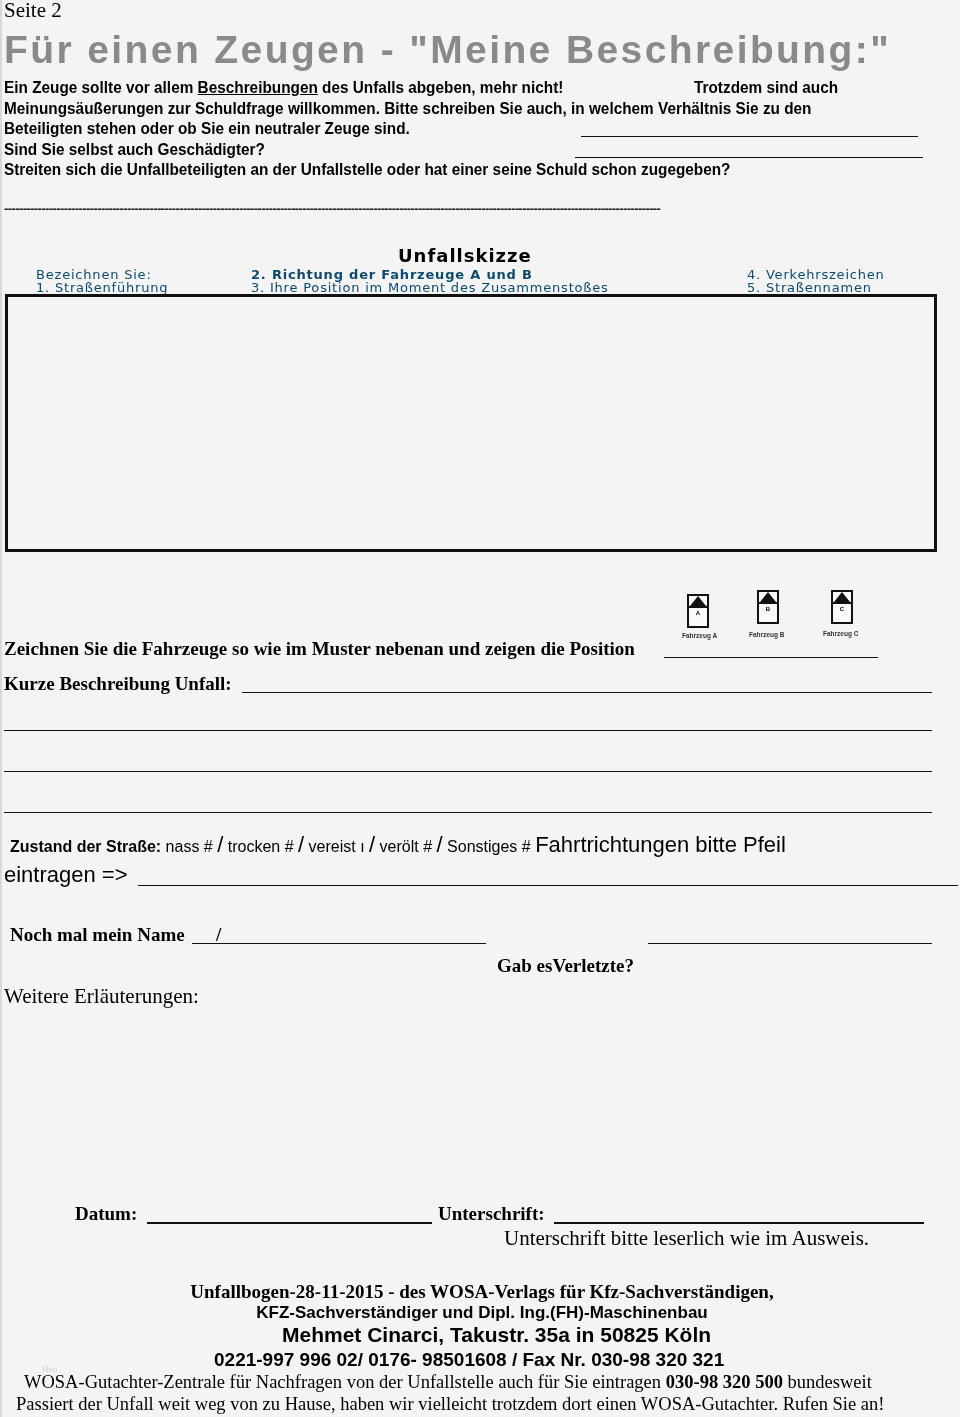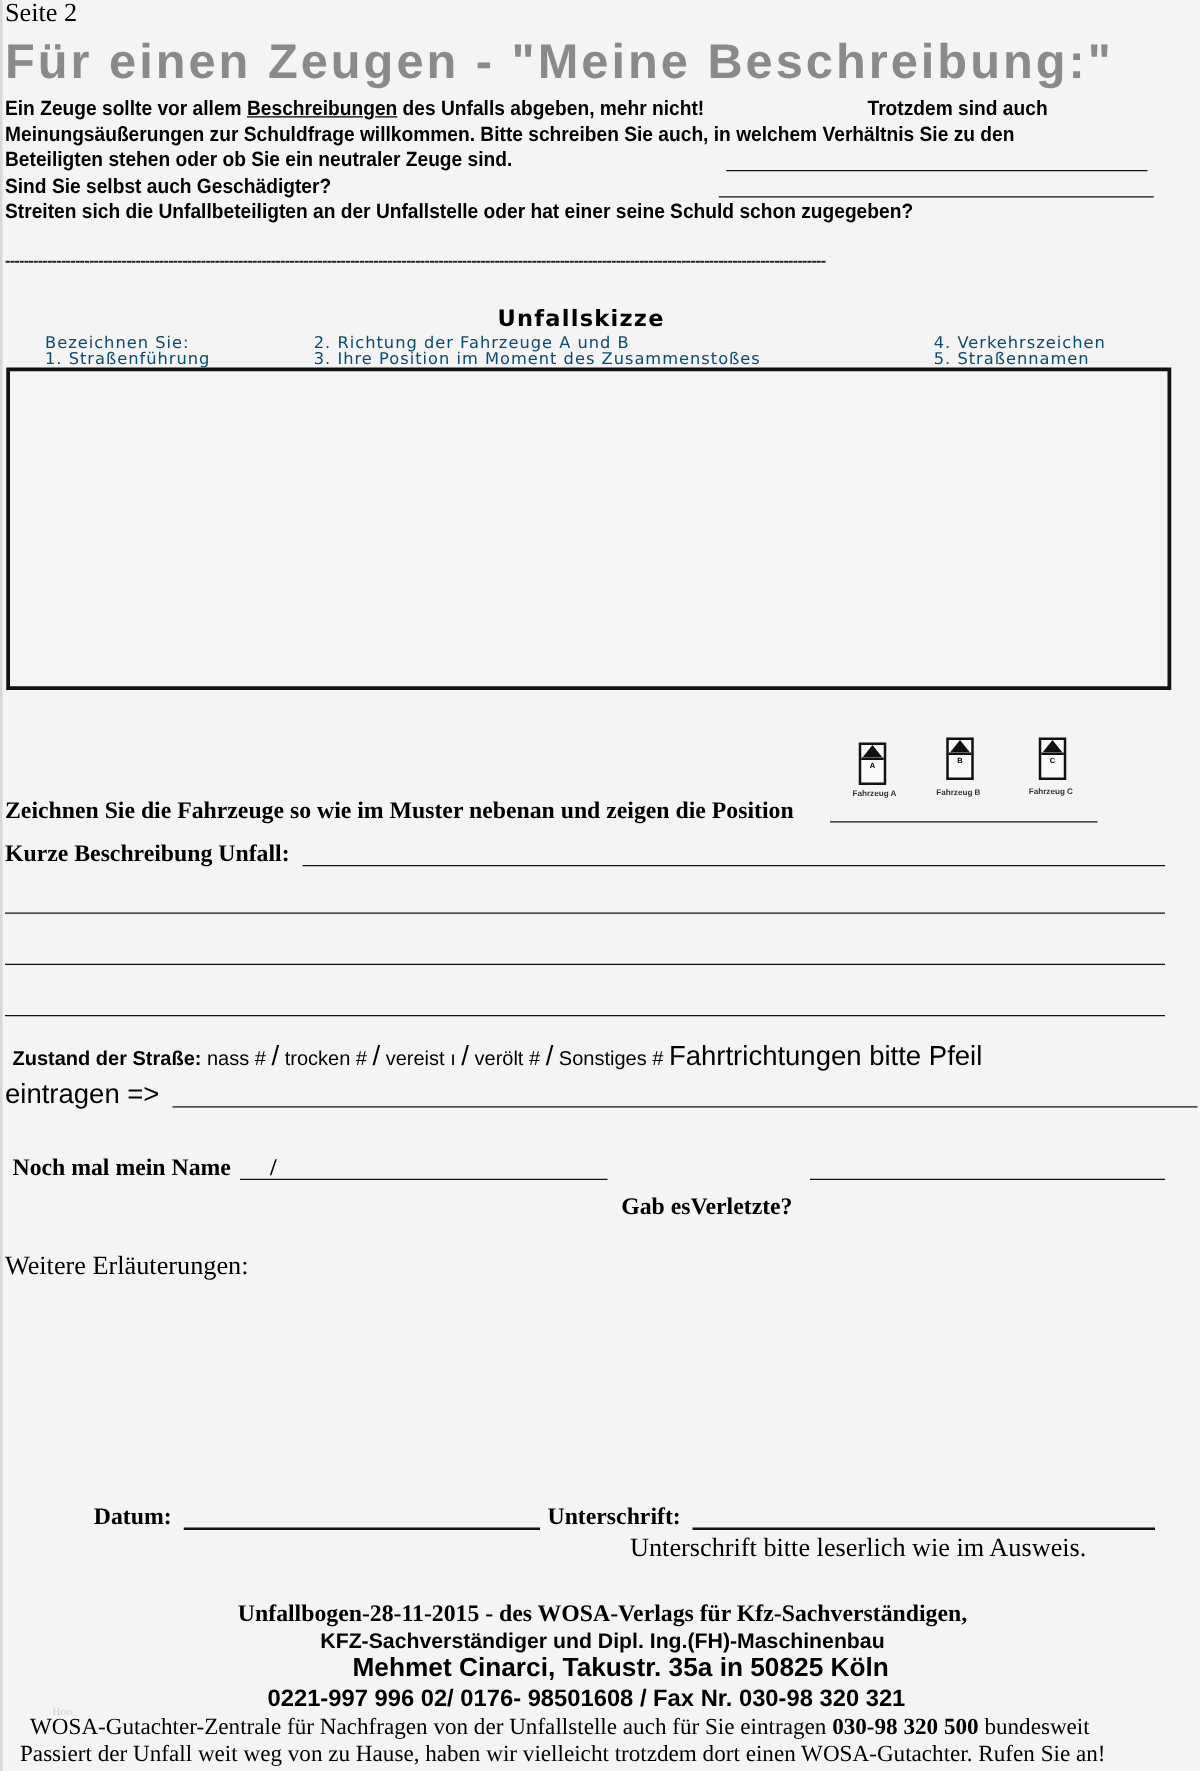--- a/index.html
+++ b/index.html
@@ -29,21 +29,21 @@
   .car .roof { position:absolute; left:0; top:0; width:18px; height:10px; border-bottom:2.5px solid #111; overflow:hidden; }
   .car .roof::after { content:""; position:absolute; left:1px; top:0; width:0; height:0;
      border-left:8px solid transparent; border-right:8px solid transparent; border-bottom:10px solid #111; }
   .car .carlbl { position:absolute; left:0; top:14px; width:18px; text-align:center; font-size:6px; font-weight:bold; }
   .carcap { position:absolute; font-size:6.5px; font-weight:bold; color:#333; white-space:nowrap; }
 
   .tnr18 { font-size:19px; font-weight:bold; }
   .road { font-size:16px; }
   .road b { font-size:16px; }
   .road .big { font-size:22px; }
-  #further { left:2px; top:984px; font-size:21px;margin-top:16px; }
+  #further { left:2px; top:984px; font-size:21px; }
   #sig-note { left:502px; top:1226px; font-size:21px; }
   .foot { left:0; width:960px; text-align:center; }
   #wm { left:40px; top:1364px; font-size:9px; color:#d0d0d0; }
 </style>
 </head>
 <body>
 
 <div class="abs serif" id="page-label">Seite 2</div>
 <div class="abs sans" id="title">Für einen Zeugen  - "Meine Beschreibung:"</div>
 
@@ -56,21 +56,21 @@
 <div class="line" style="left:579px; top:136px; width:337px;"></div>
 <div class="abs intro" style="top:140px;">Sind Sie selbst auch Geschädigter?</div>
 <div class="line" style="left:573px; top:157px; width:348px;"></div>
 <div class="abs intro" style="top:160px;">Streiten sich die Unfallbeteiligten an der Unfallstelle oder hat einer seine Schuld schon zugegeben?</div>
 
 <div class="abs" id="separator">--------------------------------------------------------------------------------------------------------------------------------------------------------------------------------</div>
 
 <div class="abs dv" id="sketch-title">Unfallskizze</div>
 <div class="abs dv legend" style="left:34px; top:267px;">Bezeichnen Sie:</div>
 <div class="abs dv legend" style="left:34px; top:280px;">1. Straßenführung</div>
-<div class="abs dv legend" style="left:249px; top:267px;">2. Richtung der Fahrzeuge A und B</div>
+<div class="abs dv legend" style="left:249px; top:267px;font-weight:bold;">2. Richtung der Fahrzeuge A und B</div>
 <div class="abs dv legend" style="left:249px; top:280px;">3. Ihre Position im Moment des Zusammenstoßes</div>
 <div class="abs dv legend" style="left:745px; top:267px;">4. Verkehrszeichen</div>
 <div class="abs dv legend" style="left:745px; top:280px;">5. Straßennamen</div>
 <div id="sketch-box"></div>
 
 <div class="car" style="left:685px; top:594px;">
   <div class="roof"></div>
     <div class="carlbl">A</div>
 </div>
 <div class="carcap sans" style="left:680px; top:632px;">Fahrzeug A</div>

